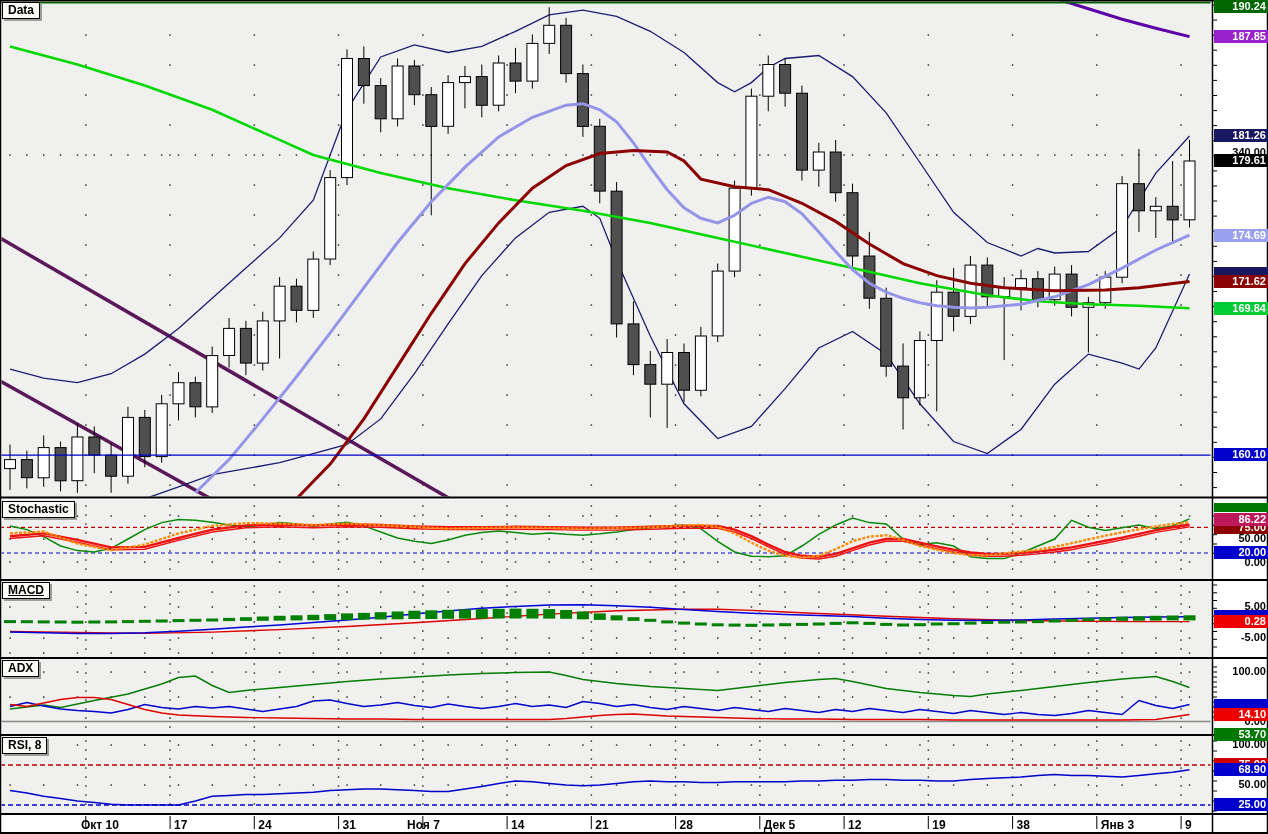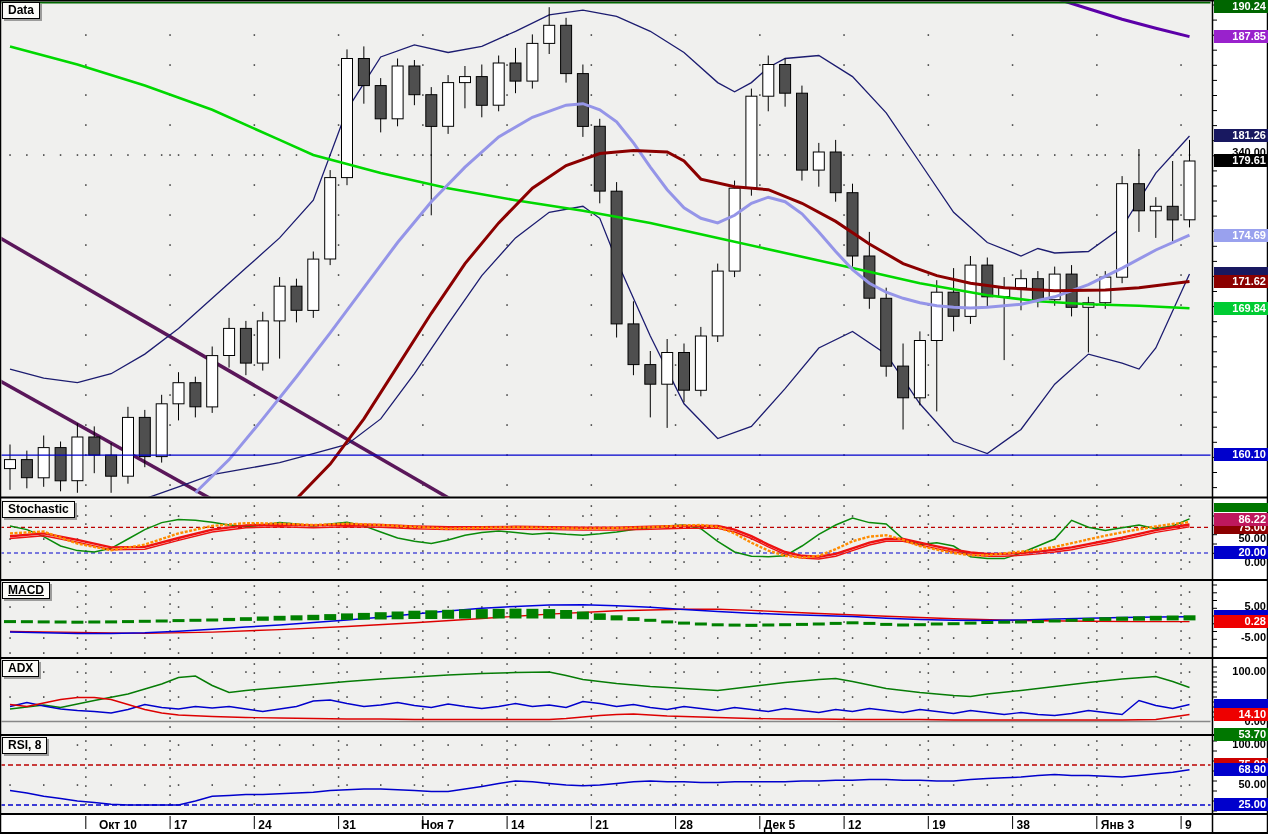--- a/index.html
+++ b/index.html
@@ -1557,25 +1557,25 @@
       <div class="pf" style="top: 699px; height: 13px; line-height: 13px; background: rgb(0, 0, 204);"></div>
       <div class="pf" style="top: 688px; background: rgb(0, 119, 0); margin-top: 40px;">53.70</div>
       <div class="pf" style="top: 708px; background: rgb(238, 0, 0);">14.10</div>
       <div class="pf plain" style="top: 738px;">100.00</div>
       <div class="pf plain" style="top: 778px;">50.00</div>
       <div class="pf" style="top: 758px; background: rgb(204, 0, 0);">75.00</div>
       <div class="pf" style="top: 763px; background: rgb(0, 0, 204);">68.90</div>
       <div class="pf" style="top: 798px; background: rgb(0, 0, 204);">25.00</div>
     </div>
   <div id="xaxis-labels">
-      <div class="xlab" style="left: 99px;">Окт 10</div>
+      <div class="xlab" style="left: 81px;">Окт 10</div>
       <div class="xlab" style="left: 174.075px;">17</div>
       <div class="xlab" style="left: 258.325px;">24</div>
       <div class="xlab" style="left: 342.575px;">31</div>
-      <div class="xlab" style="left: 421px; text-align: right;">Ноя 7</div>
+      <div class="xlab" style="left: 407px; text-align: right;">Ноя 7</div>
       <div class="xlab" style="left: 511.075px;">14</div>
       <div class="xlab" style="left: 595.325px;">21</div>
       <div class="xlab" style="left: 679.575px;">28</div>
       <div class="xlab" style="left: 763.825px;">Дек 5</div>
       <div class="xlab" style="left: 848.075px;">12</div>
       <div class="xlab" style="left: 932.325px;">19</div>
       <div class="xlab" style="left: 1016.58px;">38</div>
       <div class="xlab" style="left: 1100.83px;">Янв 3</div>
       <div class="xlab" style="left: 1185.08px;">9</div>
     </div>

